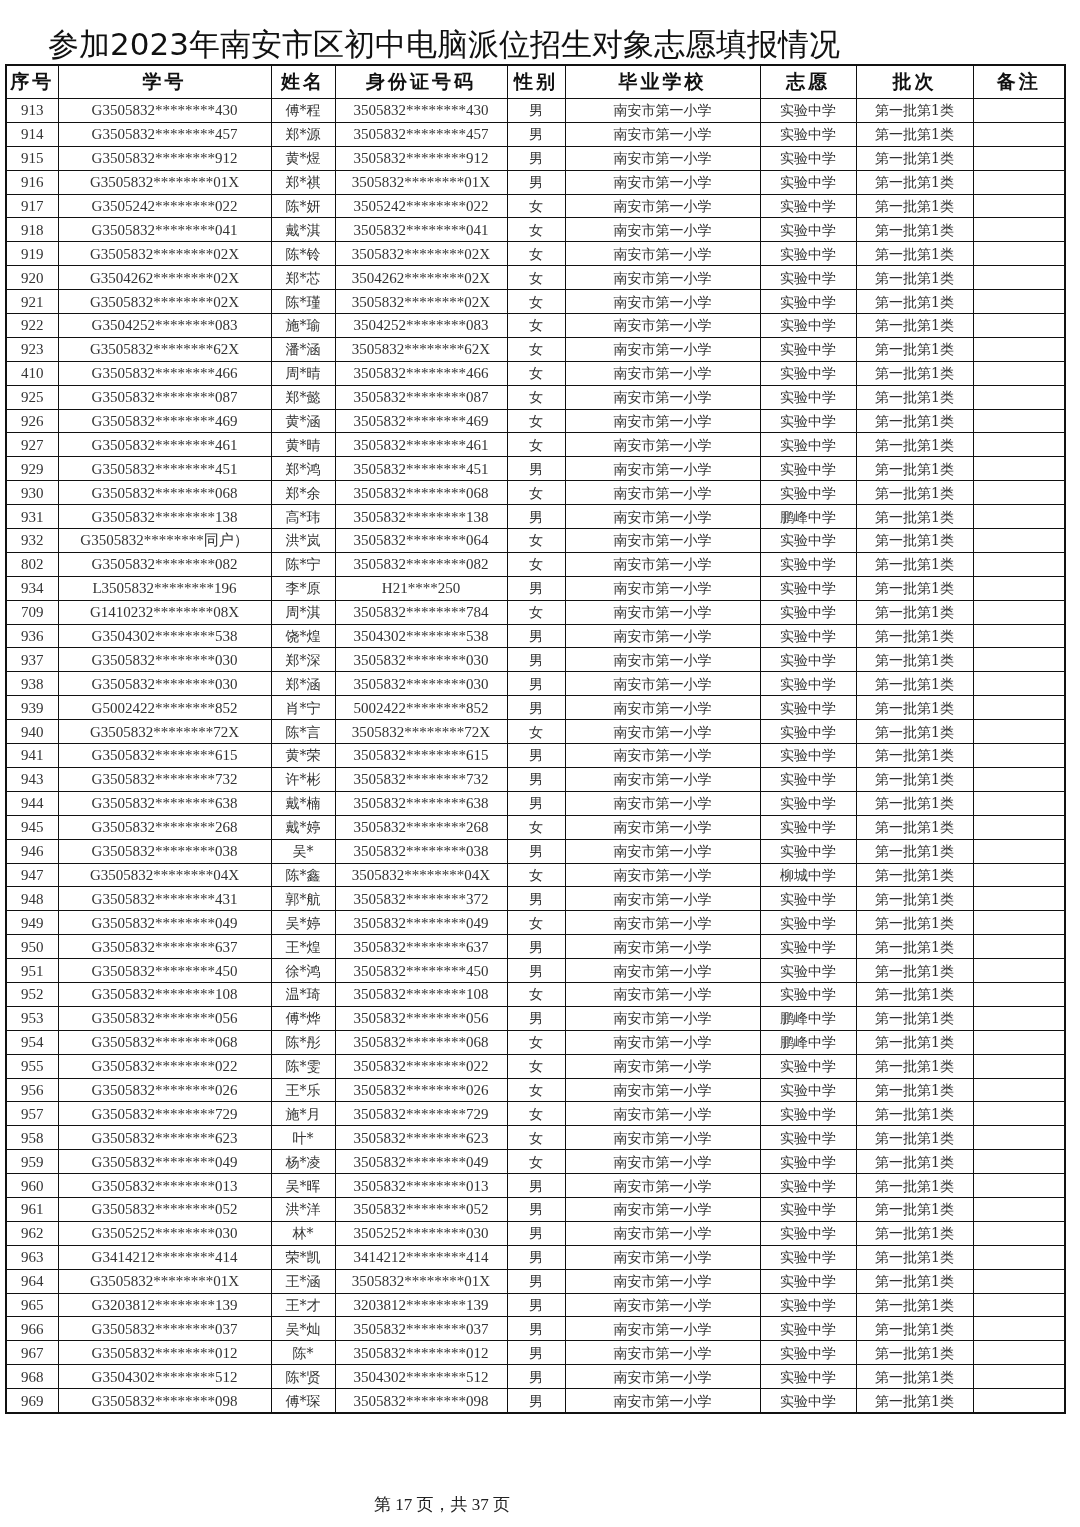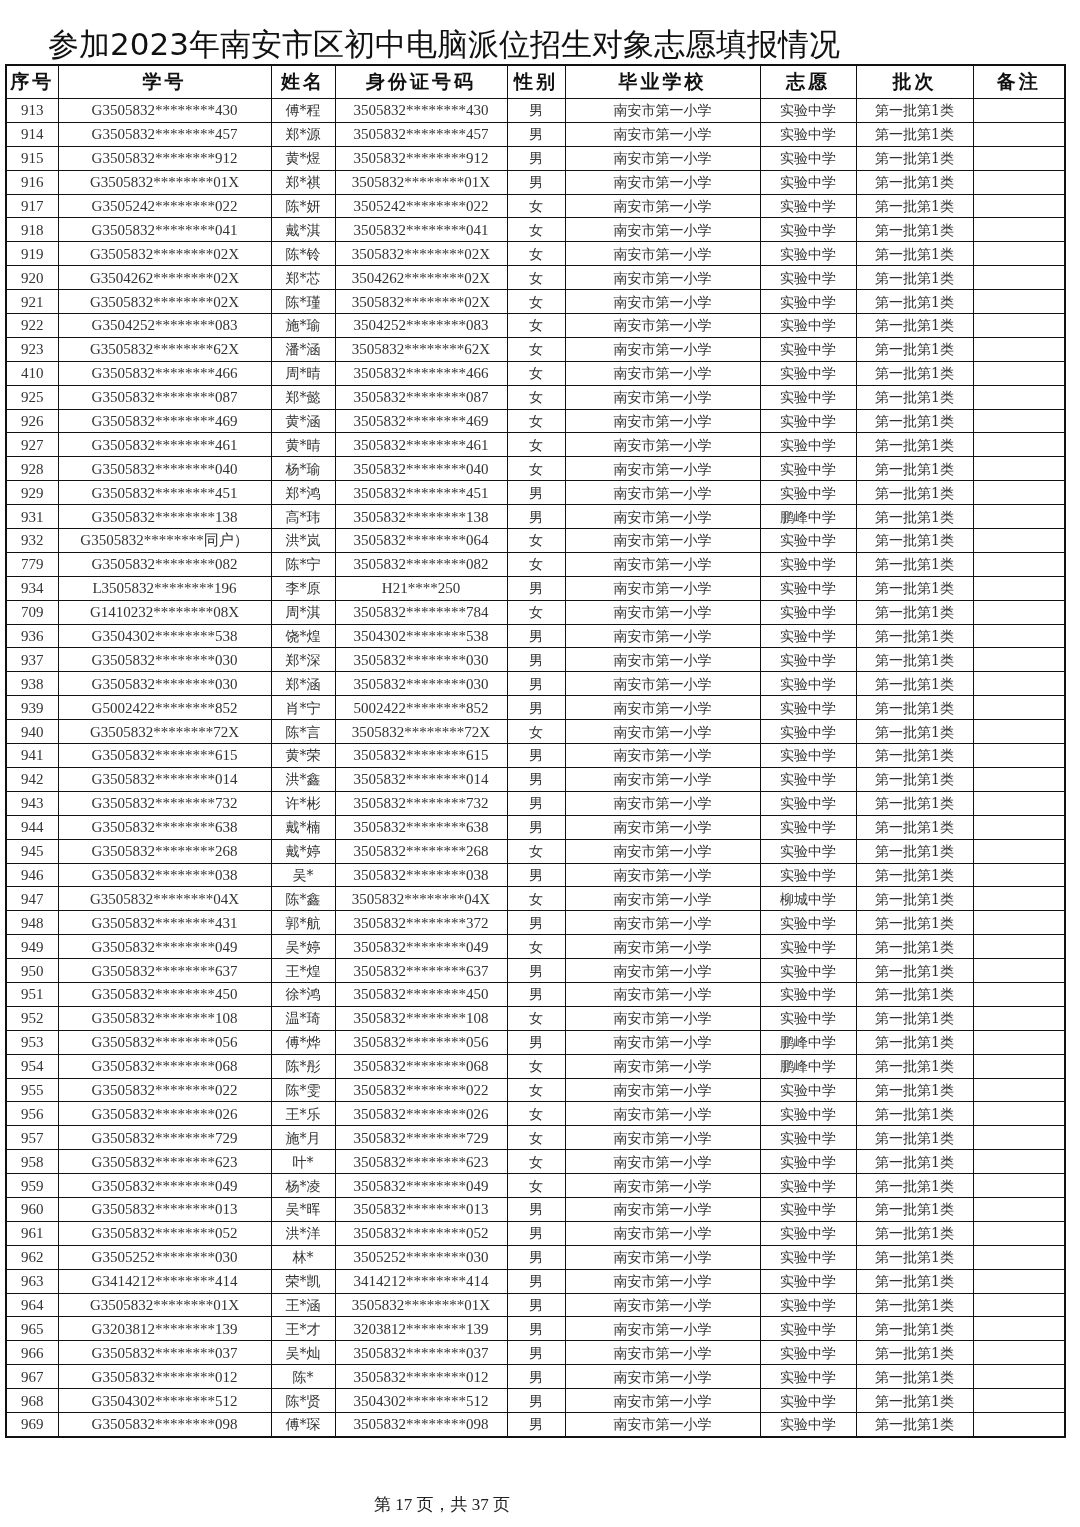--- a/index.html
+++ b/index.html
@@ -208,42 +208,42 @@
         <td class="mono">G3505832********461</td>
         <td>黄*晴</td>
         <td class="mono">3505832********461</td>
         <td>女</td>
         <td>南安市第一小学</td>
         <td>实验中学</td>
         <td>第一批第1类</td>
         <td></td>
       </tr>
       <tr>
-        <td class="mono">928</td>
-        <td class="mono">G3505832********040</td>
-        <td>杨*瑜</td>
-        <td class="mono">3505832********040</td>
-        <td>女</td>
-        <td>南安市第一小学</td>
-        <td>实验中学</td>
-        <td>第一批第1类</td>
-        <td></td>
-      </tr>
-      <tr>
         <td class="mono">929</td>
         <td class="mono">G3505832********451</td>
         <td>郑*鸿</td>
         <td class="mono">3505832********451</td>
         <td>男</td>
         <td>南安市第一小学</td>
         <td>实验中学</td>
         <td>第一批第1类</td>
         <td></td>
       </tr>
       <tr>
+        <td class="mono">930</td>
+        <td class="mono">G3505832********068</td>
+        <td>郑*余</td>
+        <td class="mono">3505832********068</td>
+        <td>女</td>
+        <td>南安市第一小学</td>
+        <td>实验中学</td>
+        <td>第一批第1类</td>
+        <td></td>
+      </tr>
+      <tr>
         <td class="mono">931</td>
         <td class="mono">G3505832********138</td>
         <td>高*玮</td>
         <td class="mono">3505832********138</td>
         <td>男</td>
         <td>南安市第一小学</td>
         <td>鹏峰中学</td>
         <td>第一批第1类</td>
         <td></td>
       </tr>
@@ -252,21 +252,21 @@
         <td class="mono">G3505832********同户）</td>
         <td>洪*岚</td>
         <td class="mono">3505832********064</td>
         <td>女</td>
         <td>南安市第一小学</td>
         <td>实验中学</td>
         <td>第一批第1类</td>
         <td></td>
       </tr>
       <tr>
-        <td class="mono">779</td>
+        <td class="mono">802</td>
         <td class="mono">G3505832********082</td>
         <td>陈*宁</td>
         <td class="mono">3505832********082</td>
         <td>女</td>
         <td>南安市第一小学</td>
         <td>实验中学</td>
         <td>第一批第1类</td>
         <td></td>
       </tr>
       <tr>
@@ -344,31 +344,20 @@
         <td>南安市第一小学</td>
         <td>实验中学</td>
         <td>第一批第1类</td>
         <td></td>
       </tr>
       <tr>
         <td class="mono">941</td>
         <td class="mono">G3505832********615</td>
         <td>黄*荣</td>
         <td class="mono">3505832********615</td>
-        <td>男</td>
-        <td>南安市第一小学</td>
-        <td>实验中学</td>
-        <td>第一批第1类</td>
-        <td></td>
-      </tr>
-      <tr>
-        <td class="mono">942</td>
-        <td class="mono">G3505832********014</td>
-        <td>洪*鑫</td>
-        <td class="mono">3505832********014</td>
         <td>男</td>
         <td>南安市第一小学</td>
         <td>实验中学</td>
         <td>第一批第1类</td>
         <td></td>
       </tr>
       <tr>
         <td class="mono">943</td>
         <td class="mono">G3505832********732</td>
         <td>许*彬</td>

